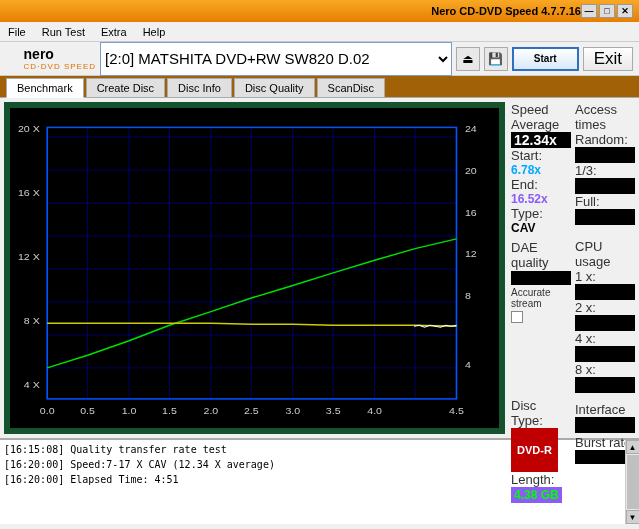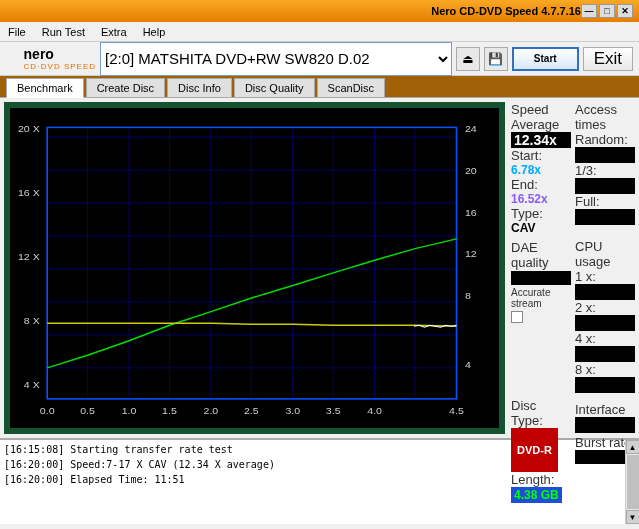--- a/index.html
+++ b/index.html
@@ -434,37 +434,37 @@
       </div>
     </div>
 
     <div class="two-col disc-section">
       <div class="col-half">
         <div class="info-label">
           <span>Disc</span> <span>Type:</span>
         </div>
         <div class="disc-type-badge">DVD-R</div>
         <div class="info-label">Length:</div>
-        <div style="background:#1d4ed8; color:#00ff00; font-size:12px; font-weight:bold; padding:1px 3px; display:inline-block;">4.38 GB</div>
+        <div style="background:#8b5cf6; color:#00ff00; font-size:12px; font-weight:bold; padding:1px 3px; display:inline-block;">4.38 GB</div>
       </div>
       <div class="col-half interface-section">
         <div class="info-label">Interface</div>
         <div class="info-black-box"></div>
         <div class="info-label burst-section">Burst rate:</div>
         <div class="info-black-box burst-black"></div>
       </div>
     </div>
 
   </div>
 </div>
 
 <div class="log-area">
   <div class="log-content">
-    <div class="log-line">[16:15:08]  Starting transfer rate test</div>
+    <div class="log-line">[16:15:08]  Quality transfer rate test</div>
     <div class="log-line">[16:20:00]  Speed:7-17 X CAV (12.34 X average)</div>
-    <div class="log-line">[16:20:00]  Elapsed Time: 11:51</div>
+    <div class="log-line">[16:20:00]  Elapsed Time: 4:51</div>
   </div>
   <div class="log-scrollbar">
     <div class="scroll-up">▲</div>
     <div class="scroll-thumb"></div>
     <div class="scroll-down">▼</div>
   </div>
 </div>
 
 </body></html>

